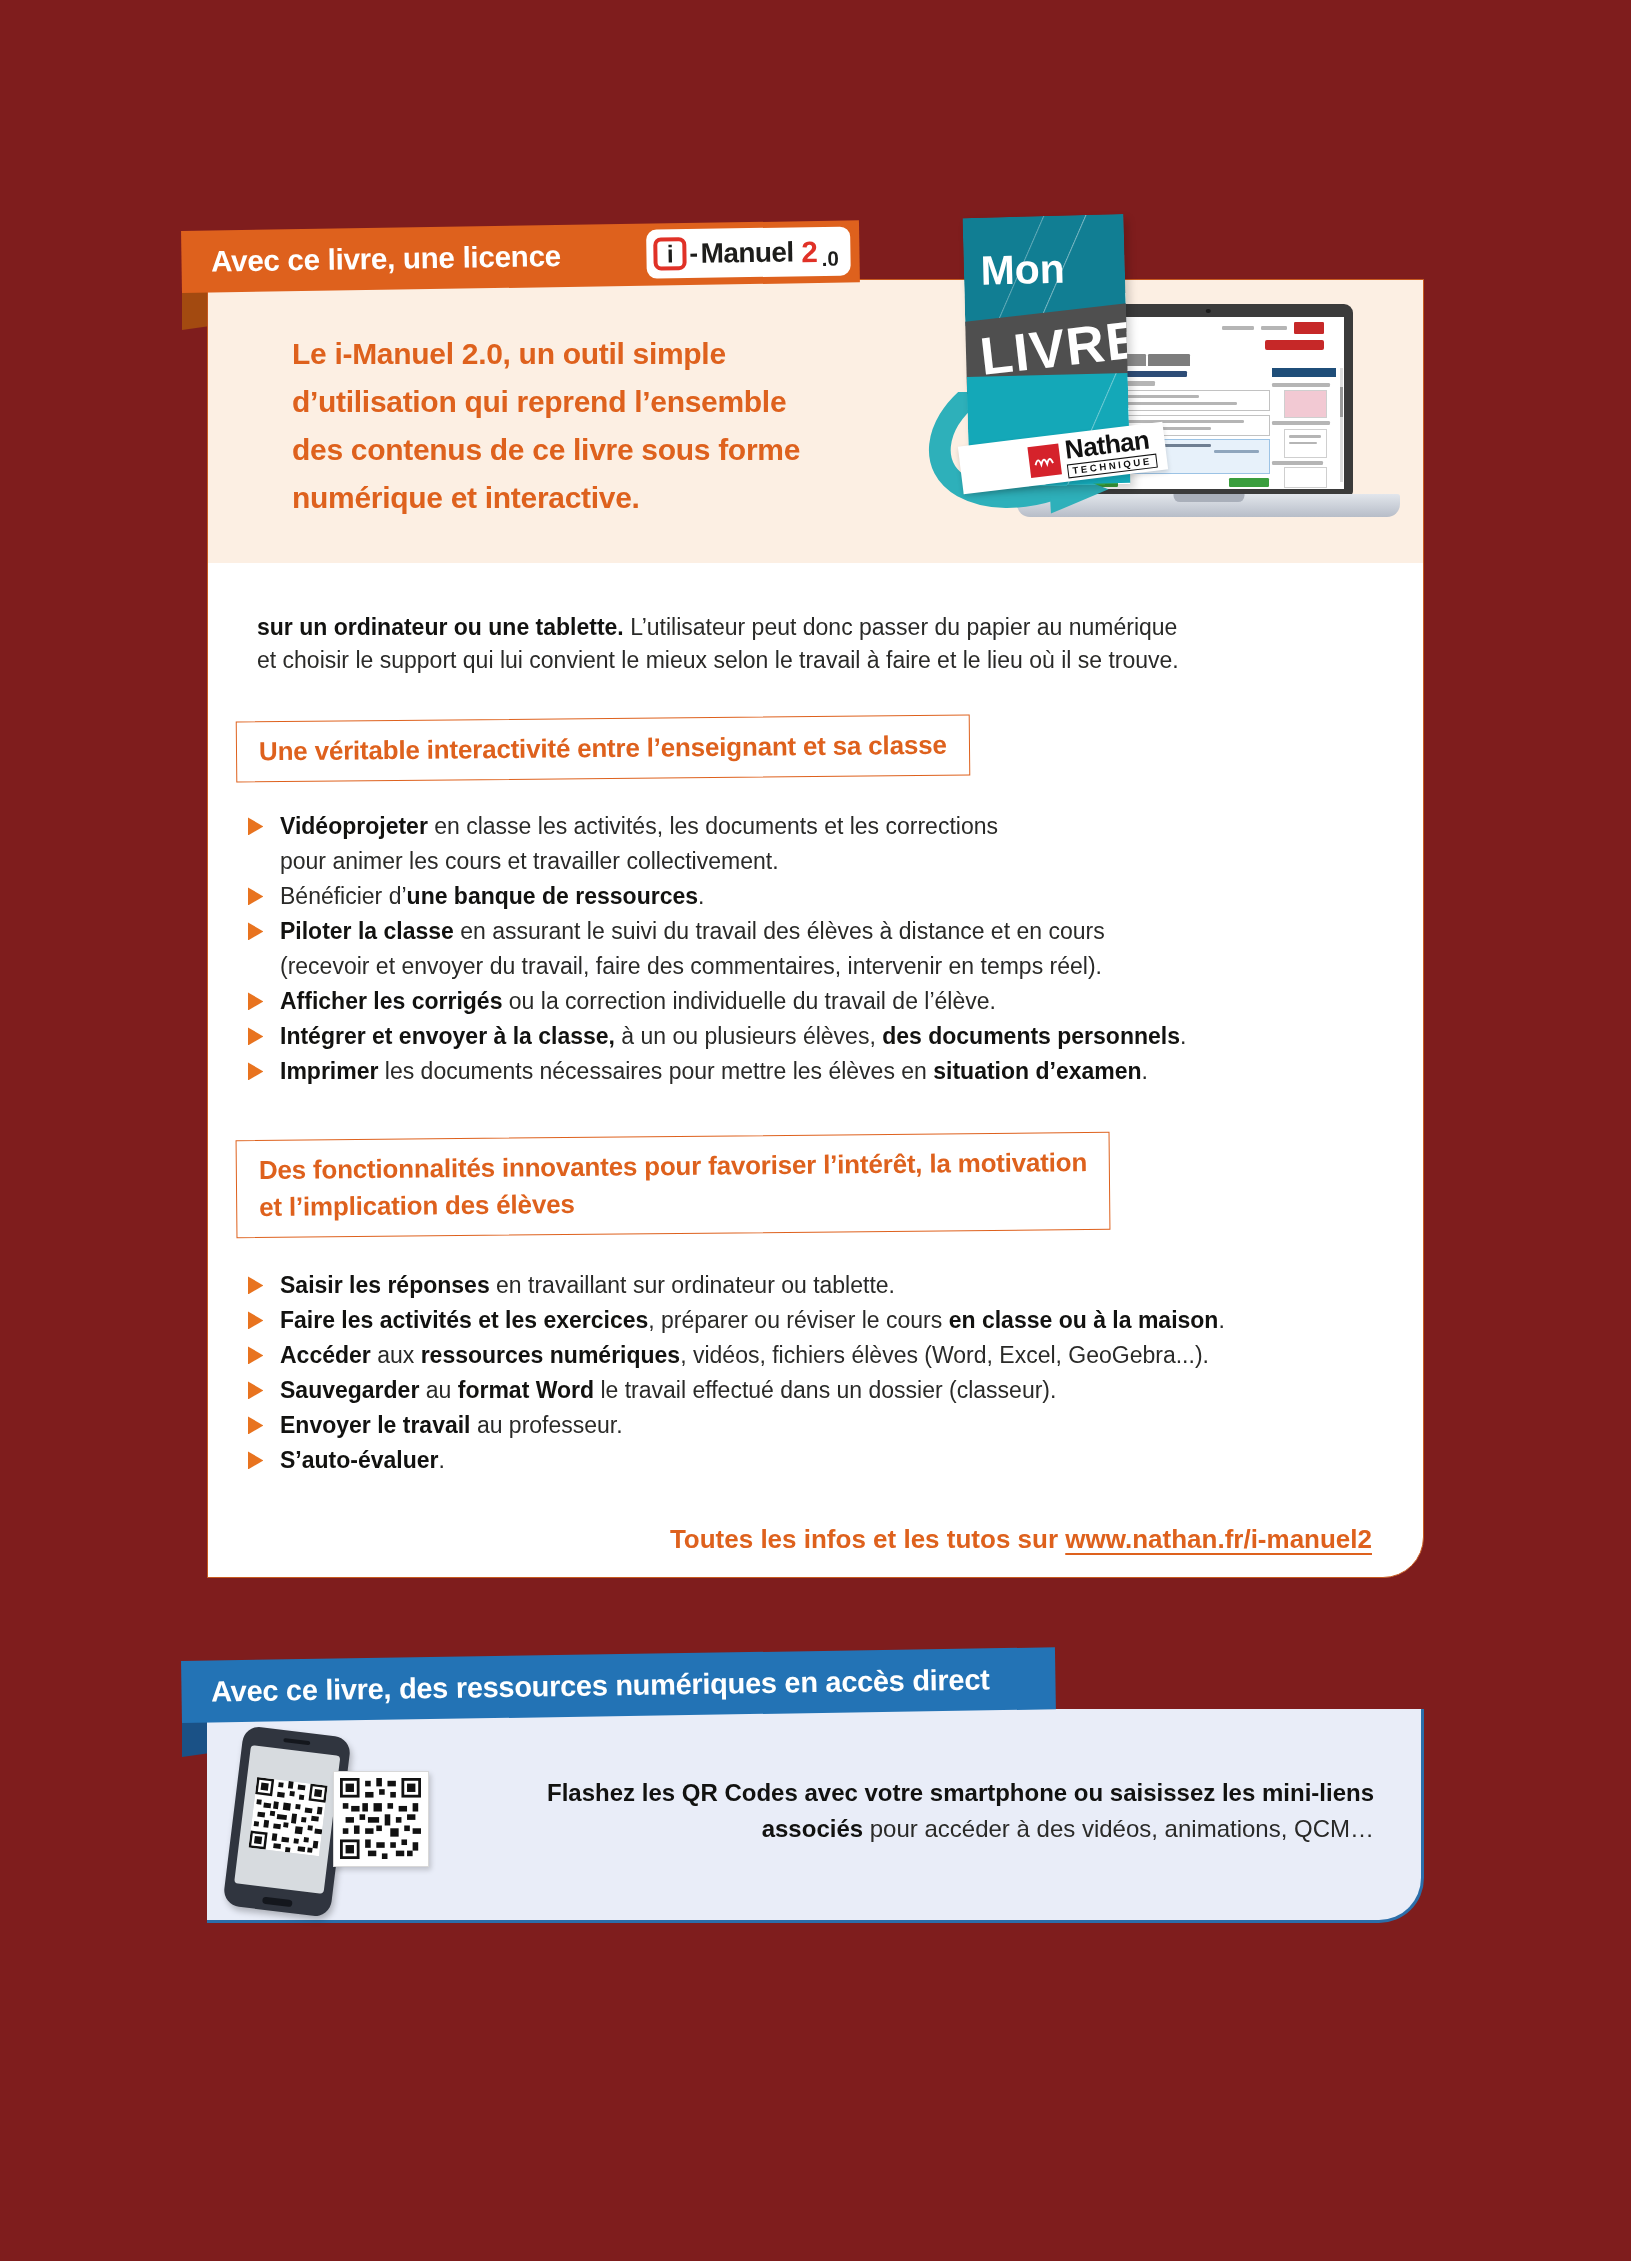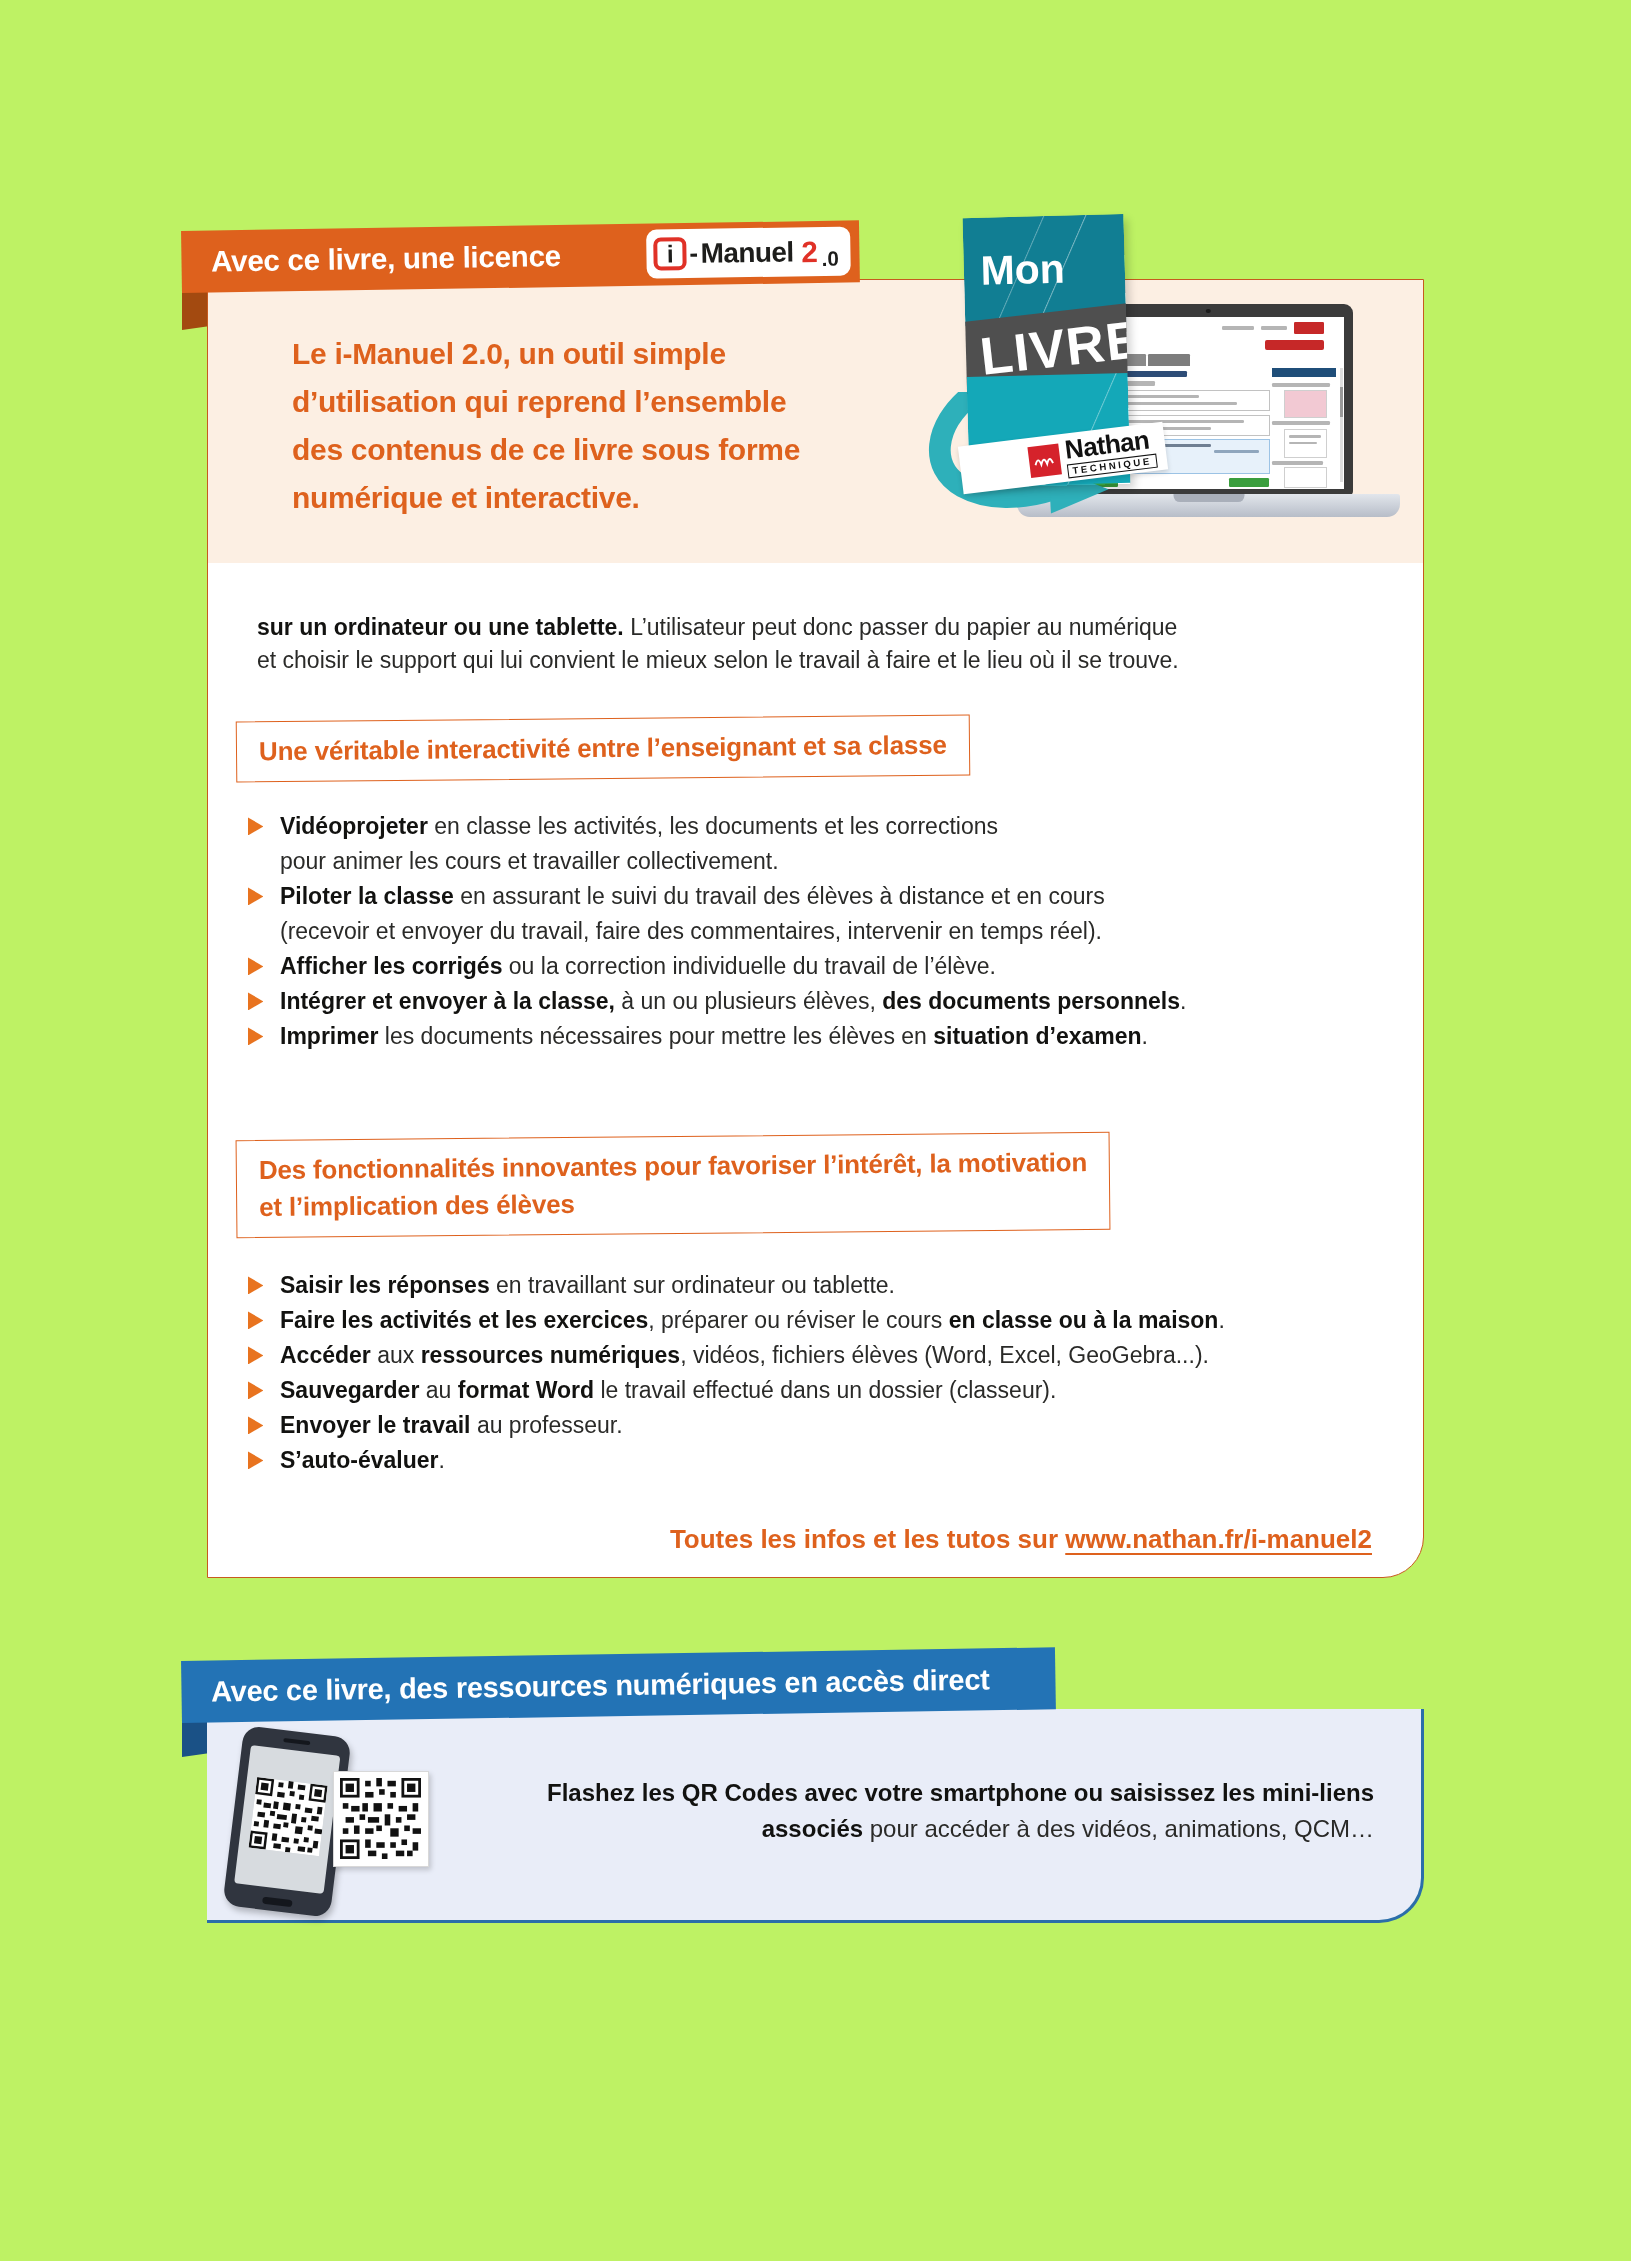--- a/index.html
+++ b/index.html
@@ -1,16 +1,16 @@
 <!DOCTYPE html>
 <html style="font-size:10.3px"><head>
 <meta charset="utf-8">
 <style>
   html,body{margin:0;padding:0;background:#ffffff;}
-  .page{position:relative;width:1632px;height:2261px;background:#bef264;overflow:hidden;
+  .page{position:relative;width:1632px;height:2261px;background:#7f1d1d;overflow:hidden;
         font-family:"Liberation Sans",sans-serif;color:#1d1d1b;}
 
   
   .top-banner{position:absolute;left:182px;top:231px;width:678px;height:62px;
     background:#de611d;transform:rotate(-0.9deg);transform-origin:left bottom;z-index:6;
     display:flex;align-items:center;padding-left:29.6px;box-sizing:border-box;}
   .top-banner-label{color:#fff;font-size:29.6px;font-weight:bold;letter-spacing:-0.3px;white-space:nowrap;}
   .banner-flap{position:absolute;left:182px;top:288px;width:29.6px;height:40px;background:#a34a10;
     transform:skewY(-8deg);z-index:1;}
   .imanuel-logo{position:absolute;right:9px;top:6.4px;height:49px;background:#fff;border-radius:10.3px;
@@ -190,20 +190,21 @@
   </div>
 
   <div class="main-box">
     <div class="peach"></div>
     <div class="intro">Le i-Manuel 2.0, un outil simple<br>d’utilisation qui reprend l’ensemble<br>des contenus de ce livre sous forme<br>numérique et interactive.</div>
     <div class="para"><br><span class="b">sur un ordinateur ou une tablette. </span><span>L’utilisateur peut donc passer du papier au numérique</span><br><span>et choisir le support qui lui convient le mieux selon le travail à faire et le lieu où il se trouve.</span></div>
 
     <div class="sec-head sec-head-1">Une véritable interactivité entre l’enseignant et sa classe</div>
     <ul class="features features-1">
         <li><span class="tri"></span><span class="litext"><span class="b">Vidéoprojeter</span><span> en classe les activités, les documents et les corrections</span><br><span>pour animer les cours et travailler collectivement.</span></span></li>
+        <li><span class="tri"></span><span class="litext"><span>Bénéficier d’</span><span class="b">une banque de ressources</span><span>.</span></span></li>
         <li><span class="tri"></span><span class="litext"><span class="b">Piloter la classe</span><span> en assurant le suivi du travail des élèves à distance et en cours</span><br><span>(recevoir et envoyer du travail, faire des commentaires, intervenir en temps réel).</span></span></li>
         <li><span class="tri"></span><span class="litext"><span class="b">Afficher les corrigés</span><span> ou la correction individuelle du travail de l’élève.</span></span></li>
         <li><span class="tri"></span><span class="litext"><span class="b">Intégrer et envoyer à la classe,</span><span> à un ou plusieurs élèves, </span><span class="b">des documents personnels</span><span>.</span></span></li>
         <li><span class="tri"></span><span class="litext"><span class="b">Imprimer</span><span> les documents nécessaires pour mettre les élèves en </span><span class="b">situation d’examen</span><span>.</span></span></li>
       </ul>
 
     <div class="sec-head sec-head-2">Des fonctionnalités innovantes pour favoriser l’intérêt, la motivation<br>et l’implication des élèves</div>
     <ul class="features features-2">
         <li><span class="tri"></span><span class="litext"><span class="b">Saisir les réponses</span><span> en travaillant sur ordinateur ou tablette.</span></span></li>
         <li><span class="tri"></span><span class="litext"><span class="b">Faire les activités et les exercices</span><span>, préparer ou réviser le cours </span><span class="b">en classe ou à la maison</span><span>.</span></span></li>

